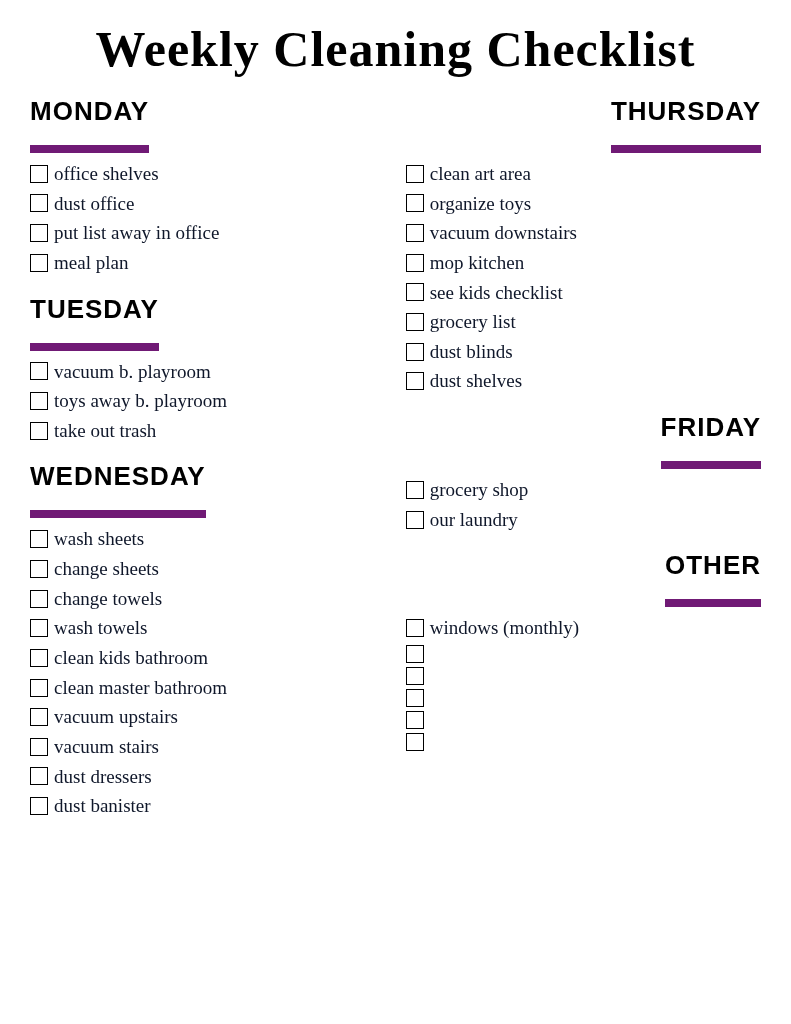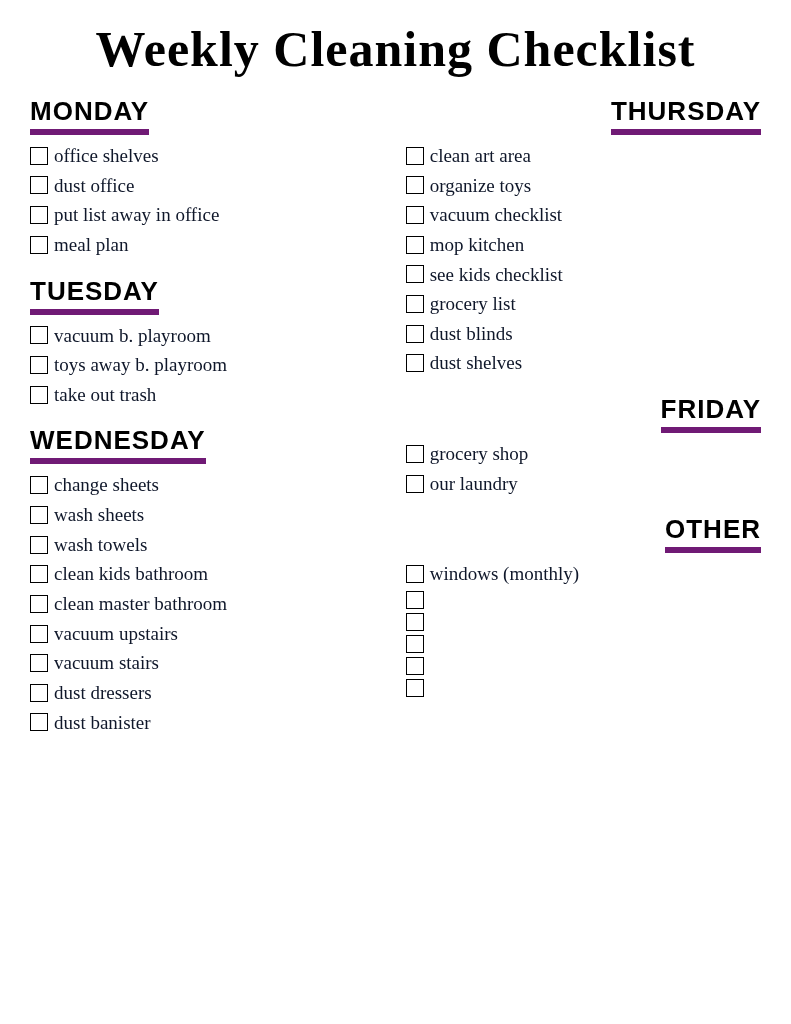--- a/index.html
+++ b/index.html
@@ -46,23 +46,23 @@
     .day-section {
       margin-bottom: 18px;
     }
 
     .day-heading {
       font-family: 'Arial Black', 'Arial', sans-serif;
       font-weight: 900;
       font-size: 26px;
       letter-spacing: 1px;
       text-transform: uppercase;
-      border-bottom: 6px solid #701a75;
+      border-bottom: 8px solid #701a75;
       display: inline-block;
-      padding-bottom: 2px;
+      padding-bottom: 18px;
       margin-bottom: 8px;
       color: #000;
     }
 
     .checklist {
       list-style: none;
       padding: 0;
       margin: 0;
     }
 
@@ -131,25 +131,29 @@
             <span class="item-label">toys away b. playroom</span>
           </li>
           <li>
             <span class="checkbox"></span>
             <span class="item-label">take out trash</span>
           </li>
         </ul></div>
       <div class="day-section"><div class="day-heading">WEDNESDAY</div><ul class="checklist">
           <li>
             <span class="checkbox"></span>
+            <span class="item-label">wash sheets</span>
+          </li>
+          <li>
+            <span class="checkbox"></span>
             <span class="item-label">change sheets</span>
           </li>
           <li>
             <span class="checkbox"></span>
-            <span class="item-label">wash sheets</span>
+            <span class="item-label">change towels</span>
           </li>
           <li>
             <span class="checkbox"></span>
             <span class="item-label">wash towels</span>
           </li>
           <li>
             <span class="checkbox"></span>
             <span class="item-label">clean kids bathroom</span>
           </li>
           <li>
@@ -179,21 +183,21 @@
           <li>
             <span class="checkbox"></span>
             <span class="item-label">clean art area</span>
           </li>
           <li>
             <span class="checkbox"></span>
             <span class="item-label">organize toys</span>
           </li>
           <li>
             <span class="checkbox"></span>
-            <span class="item-label">vacuum checklist</span>
+            <span class="item-label">vacuum downstairs</span>
           </li>
           <li>
             <span class="checkbox"></span>
             <span class="item-label">mop kitchen</span>
           </li>
           <li>
             <span class="checkbox"></span>
             <span class="item-label">see kids checklist</span>
           </li>
           <li>

